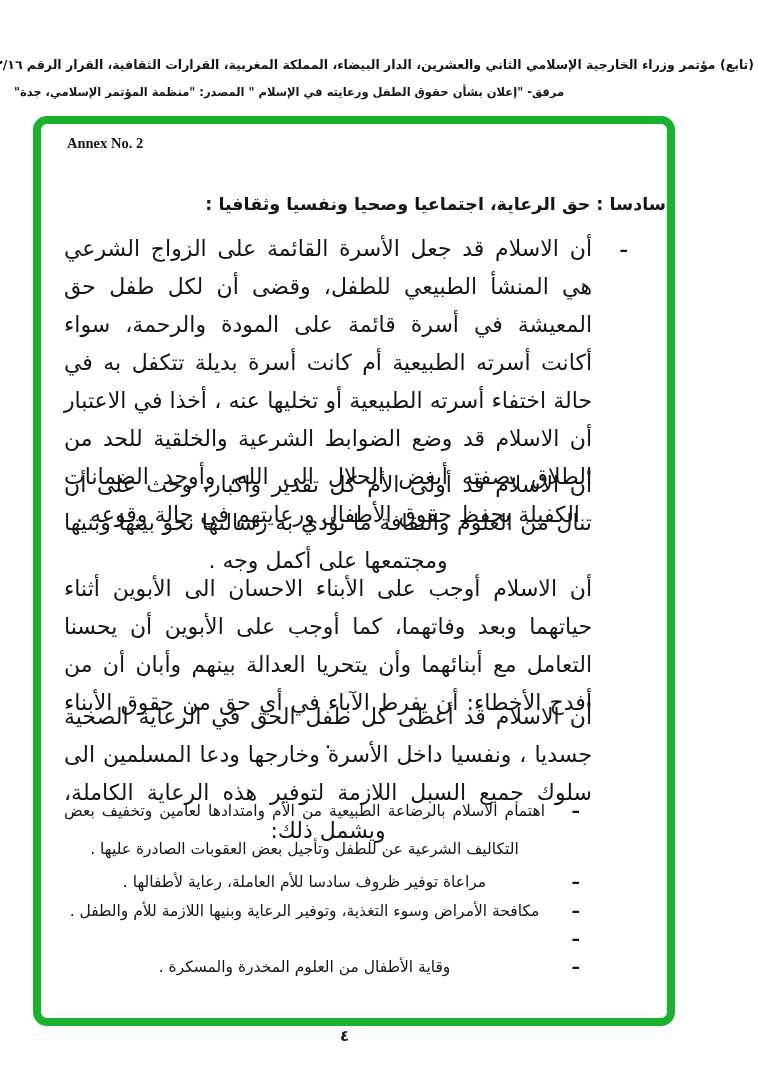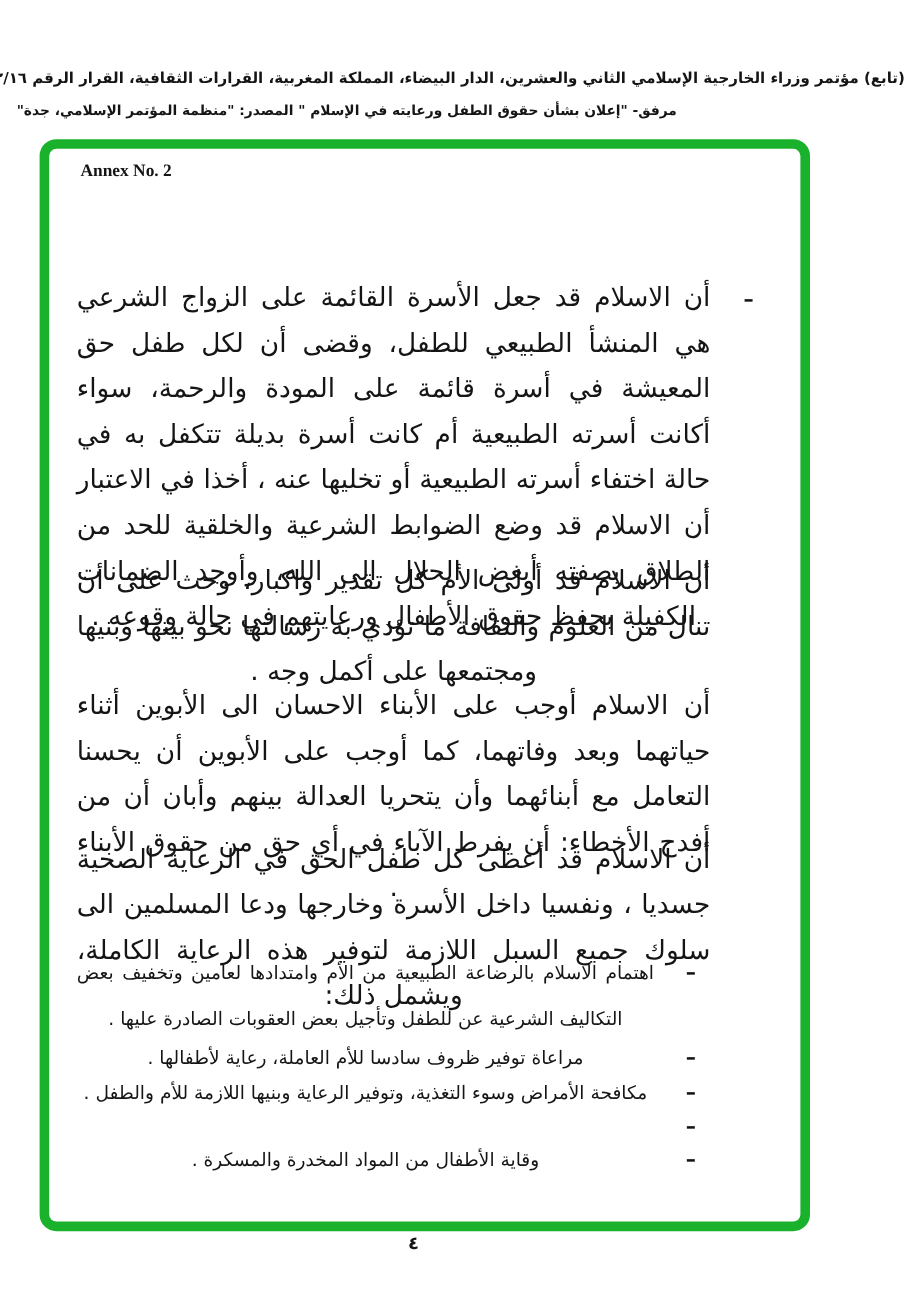--- a/index.html
+++ b/index.html
@@ -122,36 +122,37 @@
 
 <div class="page">
 
   <div class="hdr1">(تابع) مؤتمر وزراء الخارجية الإسلامي الثاني والعشرين، الدار البيضاء، المملكة المغربية، القرارات الثقافية، القرار الرقم ٢٢/١٦-ث</div>
   <div class="hdr2">مرفق- "إعلان بشأن حقوق الطفل ورعايته في الإسلام " المصدر: "منظمة المؤتمر الإسلامي، جدة"</div>
 
   <div class="green-frame"></div>
 
   <div class="annex">Annex No. 2</div>
 
+  <div class="title">سادسا : حق الرعاية، اجتماعيا وصحيا ونفسيا وثقافيا :</div>
 
   <span class="dash main-dash">–</span>
   <div class="para p1">أن الاسلام قد جعل الأسرة القائمة على الزواج الشرعي هي المنشأ الطبيعي للطفل، وقضى أن لكل طفل حق المعيشة في أسرة قائمة على المودة والرحمة، سواء أكانت أسرته الطبيعية أم كانت أسرة بديلة تتكفل به في حالة اختفاء أسرته الطبيعية أو تخليها عنه ، أخذا في الاعتبار أن الاسلام قد وضع الضوابط الشرعية والخلقية للحد من الطلاق بصفته أبغض الحلال الى الله، وأوجد الضمانات الكفيلة بحفظ حقوق الأطفال ورعايتهم في حالة وقوعه .</div>
   <div class="para p2">أن الاسلام قد أولى الأم كل تقدير واكبار، وحث على أن تنال من العلوم والثقافة ما تؤدي به رسالتها نحو بيتها وبنيها ومجتمعها على أكمل وجه .</div>
   <div class="para p4">أن الاسلام قد أعطى كل طفل الحق في الرعاية الصحية جسديا ، ونفسيا داخل الأسرة وخارجها ودعا المسلمين الى سلوك جميع السبل اللازمة لتوفير هذه الرعاية الكاملة، ويشمل ذلك:</div>
   <div class="para p3">أن الاسلام أوجب على الأبناء الاحسان الى الأبوين أثناء حياتهما وبعد وفاتهما، كما أوجب على الأبوين أن يحسنا التعامل مع أبنائهما وأن يتحريا العدالة بينهم وأبان أن من أفدح الأخطاء: أن يفرط الآباء في أي حق من حقوق الأبناء .</div>
 
   <span class="dash d1">–</span>
   <div class="sub s1">اهتمام الاسلام بالرضاعة الطبيعية من الأم وامتدادها لعامين وتخفيف بعض التكاليف الشرعية عن للطفل وتأجيل بعض العقوبات الصادرة عليها .</div>
 
   <span class="dash d2">–</span>
   <div class="sub single s2">مراعاة توفير ظروف سادسا للأم العاملة، رعاية لأطفالها .</div>
 
   <span class="dash d3">–</span>
   <div class="sub single s3">مكافحة الأمراض وسوء التغذية، وتوفير الرعاية وبنيها اللازمة للأم والطفل .</div>
 
   <span class="dash d4">–</span>
 
   <span class="dash d5">–</span>
-  <div class="sub single s5">وقاية الأطفال من المواد المخدرة والمسكرة .</div>
+  <div class="sub single s5">وقاية الأطفال من العلوم المخدرة والمسكرة .</div>
 
   <div class="pagenum">٤</div>
 
 </div>
 
 </body></html>

